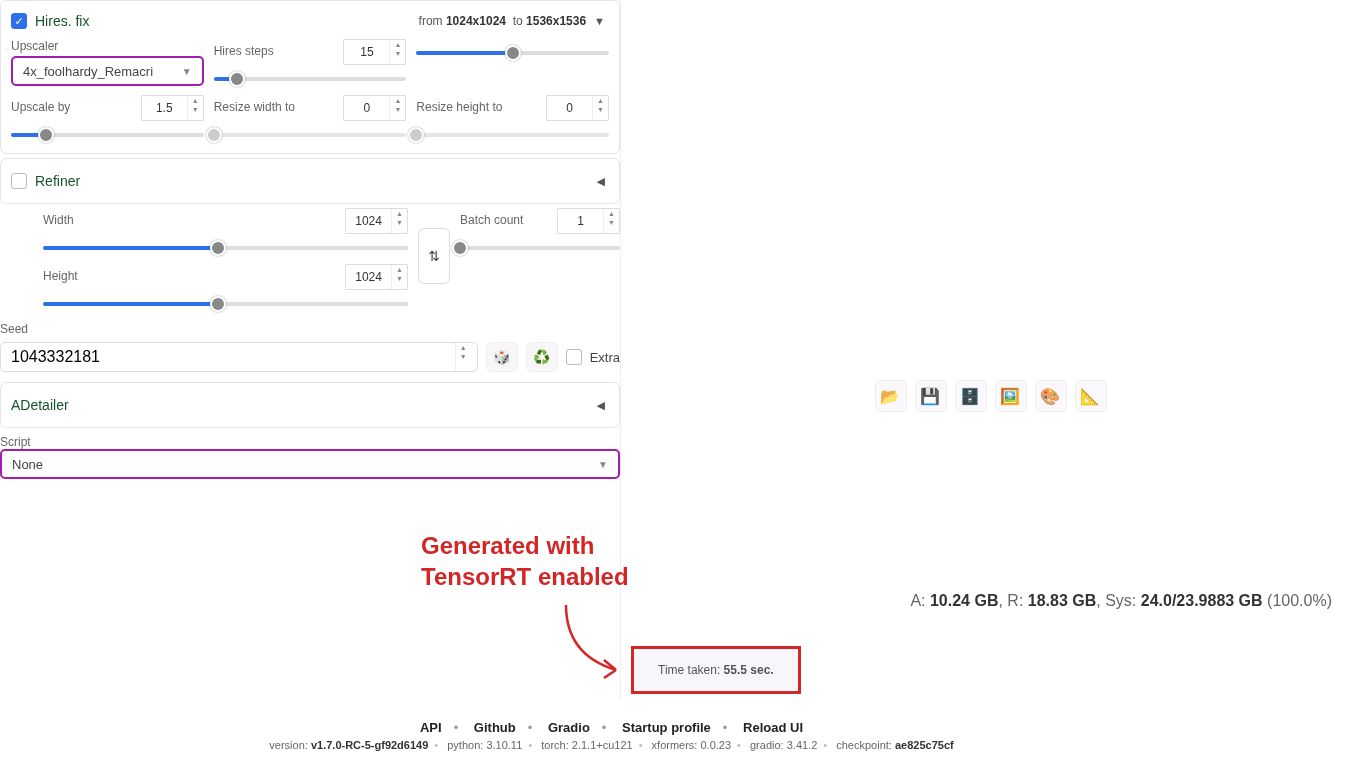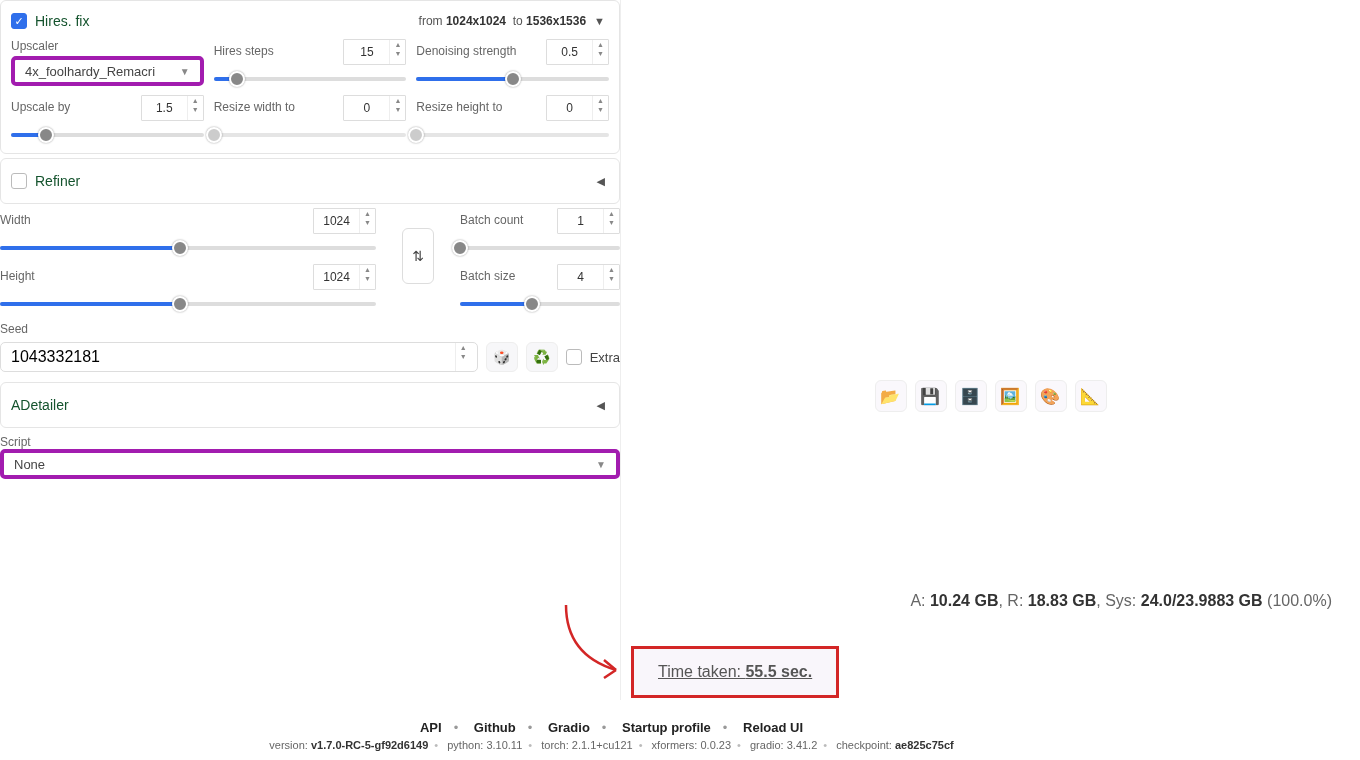--- a/index.html
+++ b/index.html
@@ -23,38 +23,38 @@
 .num-input { display: flex; align-items: center; border: 1px solid #ddd; border-radius: 1px; height: 26px; background: #fff; }
 .num-input input { border: none; width: 45px; text-align: center; font-size: 12px; color: #333; outline: none; background: transparent; }
 .spinner { display: flex; flex-direction: column; border-left: 1px solid #eee; height: 100%; }
 .spinner span { font-size: 7px; line-height: 9px; color: #888; padding: 0 4px; cursor: pointer; }
 .slider-wrap { position: relative; height: 20px; margin-top: 4px; display: flex; align-items: center; }
 .slider-track { height: 4px; background: #ddd; border-radius: 2px; width: 100%; position: relative; }
 .slider-fill { height: 4px; background: #2f6feb; border-radius: 2px; position: absolute; left: 0; }
 .slider-thumb { width: 16px; height: 16px; border-radius: 50%; background: #888; border: 2px solid #fff; box-shadow: 0 0 2px rgba(0,0,0,0.4); position: absolute; top: -6px; transform: translateX(-50%); cursor: pointer; }
 .slider-track.disabled { background: #e5e5e5; }
 .slider-track.disabled .slider-thumb { background: #ccc; }
-.select { border: 4px solid #a21caf; border-radius: 5px; height: 30px; display: flex; align-items: center; justify-content: space-between; padding: 8px 10px; cursor: pointer; background: #fff; font-size: 13px; }
+.select { border: 2px solid #a21caf; border-radius: 5px; height: 30px; display: flex; align-items: center; justify-content: space-between; padding: 8px 10px; cursor: pointer; background: #fff; font-size: 13px; }
 .select .chev { color: #888; font-size: 10px; }
-.wh-group { display: flex; gap: 26px; }
+.wh-group { display: flex; gap: 10px; margin-left: 43px; }
 .wh-left { flex: 1; }
 .wh-right { width: 160px; }
 .swap-btn { width: 32px; height: 56px; border: 1px solid #ddd; border-radius: 6px; display: flex; align-items: center; justify-content: center; margin-top: 20px; cursor: pointer; font-size: 14px; }
 .refiner-section, .adetailer-section { border: 1px solid #e5e5e5; border-radius: 6px; padding: 10px; margin-bottom: 4px; background: #fff; }
 .seed-row { display: flex; align-items: center; gap: 8px; margin-top: 6px; }
 .seed-input { flex: 1; border: 1px solid #ddd; border-radius: 5px; height: 30px; display: flex; align-items: center; justify-content: space-between; padding: 0 6px; background: #fff; }
 .seed-input input { border: none; width: 100%; font-size: 16px; outline: none; padding-left: 4px; }
 .icon-btn { width: 32px; height: 30px; border: 1px solid #eee; border-radius: 6px; display: flex; align-items: center; justify-content: center; cursor: pointer; background: #f7f7f9; font-size: 14px; }
 .extra-label { font-size: 13px; }
 .script-section { margin-top: 6px; }
 .toolbar-right { display: flex; gap: 8px; justify-content: center; margin-top: 380px; }
 .tool-ico { width: 32px; height: 32px; border: 1px solid #eee; border-radius: 6px; display:flex;align-items:center;justify-content:center; background: #faf8fc; cursor: pointer; font-size: 16px; }
 .annotation { position: absolute; color: #d32626; font-weight: 700; font-size: 24px; line-height: 1.3; }
 .arrow-svg { position: absolute; }
-.time-box { position: absolute; border: 3px solid #d32626; padding: 14px 24px; background: #f9f6fb; font-size: 16px; color: #555; text-decoration: underline; }
+.time-box { position: absolute; border: 3px solid #d32626; padding: 14px 24px; background: #f9f6fb; font-size: 12px; color: #555; }
 .memstats { position: absolute; right: 28px; bottom: 90px; font-size: 16px; color: #666; }
 .memstats b { color: #333; font-weight: 600; }
 .footer { width: 1223px; text-align: center; padding: 20px 0 4px; }
 .footer-links { font-size: 13px; font-weight: 600; color: #222; }
 .footer-links span.sep { color: #999; margin: 0 12px; font-weight: 400; }
 .footer-links a { color: #222; text-decoration: none; cursor: pointer; }
 .version-line { font-size: 11px; color: #666; margin-top: 4px; }
 .version-line b { color: #333; font-weight: 600; }
 .version-line .sep { color: #bbb; margin: 0 6px; }
 </style>
@@ -99,30 +99,20 @@
             </div>
           </div>
           <div class="slider-wrap">
             <div class="slider-track">
                 <div class="slider-fill" style="width:12%"></div>
                 <div class="slider-thumb" style="left:12%"></div>
               </div>
           </div>
         </div>
         <div class="field">
-          <div class="field-row">
-            <span class="field-label">Denoising strength</span>
-            <div class="num-input">
-              <input value="0.5" style="">
-              <div class="spinner">
-                  <span>▲</span>
-                  <span>▼</span>
-                </div>
-            </div>
-          </div>
           <div class="slider-wrap">
             <div class="slider-track">
                 <div class="slider-fill" style="width:50%"></div>
                 <div class="slider-thumb" style="left:50%"></div>
               </div>
           </div>
         </div>
       </div>
 
       <div class="row">
@@ -240,38 +230,20 @@
               <div class="spinner">
                   <span>▲</span>
                   <span>▼</span>
                 </div>
             </div>
           </div>
           <div class="slider-wrap">
             <div class="slider-track">
                 <div class="slider-fill" style="width:0%"></div>
                 <div class="slider-thumb" style="left:0%"></div>
-              </div>
-          </div>
-        </div>
-        <div class="field" style="margin-top:6px">
-          <div class="field-row">
-            <span class="field-label">Batch size</span>
-            <div class="num-input">
-              <input value="4" style="">
-              <div class="spinner">
-                  <span>▲</span>
-                  <span>▼</span>
-                </div>
-            </div>
-          </div>
-          <div class="slider-wrap">
-            <div class="slider-track">
-                <div class="slider-fill" style="width:45%"></div>
-                <div class="slider-thumb" style="left:45%"></div>
               </div>
           </div>
         </div>
       </div>
     </div>
 
 
     <span class="field-label" style="margin-top:8px;display:block">Seed</span>
     <div class="seed-row">
       <div class="seed-input">
@@ -306,20 +278,24 @@
   <div class="right-panel">
     <div class="toolbar-right">
       <div class="tool-ico">📂</div>
       <div class="tool-ico">💾</div>
       <div class="tool-ico">🗄️</div>
       <div class="tool-ico">🖼️</div>
       <div class="tool-ico">🎨</div>
       <div class="tool-ico">📐</div>
     </div>
 
+    <div class="annotation" style="left:-200px; top:530px">
+      <span>Generated with</span><br>
+      <span>TensorRT enabled</span>
+    </div>
 
     <svg class="arrow-svg" style="left:-60px; top:600px" width="80" height="90">
       <path d="M 5 5 Q 5 55 55 70" stroke="#d32626" stroke-width="2.5" fill="none"></path>
       <path d="M 55 70 L 43 60 M 55 70 L 43 78" stroke="#d32626" stroke-width="2.5" fill="none"></path>
     </svg>
 
     <div class="time-box" style="left:10px; top:646px">
       <span>Time taken:</span> <b>55.5 sec.</b>
     </div>
 

